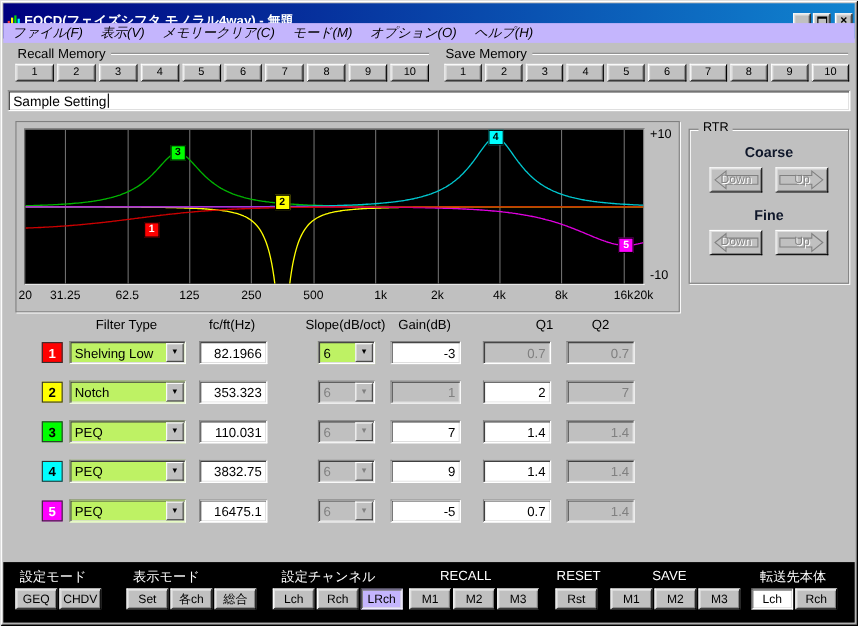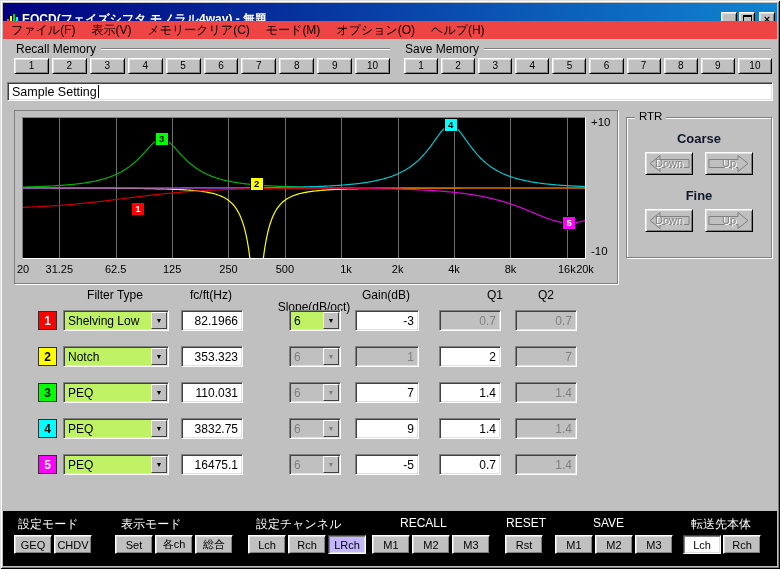--- a/index.html
+++ b/index.html
@@ -15,21 +15,21 @@
   
   #titlebar{position:absolute;left:3px;top:3px;width:774px;height:32px;
             background:linear-gradient(90deg,#00007f,#1084d0);display:flex;align-items:center;padding:0 2px;}
   #title-text{flex:1;color:#fff;font-size:12px;font-weight:bold;white-space:nowrap;overflow:hidden;margin-left:3px;}
   .winbtn{width:16px;height:14px;margin-left:2px;display:flex;align-items:center;justify-content:center;padding:0;cursor:default;}
   .min-glyph{display:block;width:8px;height:2px;background:#000;margin-top:7px;}
   .max-glyph{display:block;width:9px;height:9px;border:1px solid #000;border-top:2px solid #000;}
   .close-glyph{font-size:11px;font-weight:bold;line-height:10px;color:#000;}
   #app-icon{width:14px;height:14px;flex:none;}
   
-  #menubar{position:absolute;left:3px;top:21px;width:774px;height:18px;background:#ef4444;display:flex;align-items:center;font-size:12px;}
+  #menubar{position:absolute;left:3px;top:21px;width:774px;height:18px;background:#c4b5fd;display:flex;align-items:center;font-size:12px;font-style:italic;}
   .menu-item{padding:1px 8px;color:#000;}
   
   .mem-header{position:absolute;top:42px;height:14px;display:flex;align-items:center;gap:5px;font-size:12px;color:#000;}
   #recall-header{left:16px;width:374px;}
   #save-header{left:405px;width:366px;}
   .mem-line{flex:1;height:2px;border-top:1px solid #808080;border-bottom:1px solid #fff;}
   .mem-slots{position:absolute;top:58px;height:16px;display:flex;gap:3px;}
   #recall-slots{left:14px;width:376px;}
   #save-slots{left:404px;width:368px;}
   .mem-btn{flex:1;height:16px;font-size:10px;line-height:12px;padding:0;color:#000;}
@@ -54,21 +54,21 @@
   #rtr-box{position:absolute;left:626px;top:117px;width:146px;height:141px;border:1px solid #808080;box-shadow:1px 1px 0 #fff,inset 1px 1px 0 #fff;}
   #rtr-title{position:absolute;top:-8px;left:8px;background:#c0c0c0;padding:0 4px;font-size:11.5px;color:#000;}
   .rtr-sec-label{text-align:center;font-size:13px;font-weight:bold;color:#0f172a;margin-top:13px;}
   .rtr-btn-row{display:flex;justify-content:center;gap:12px;margin-top:6px;}
   .rtr-btn{position:relative;width:48px;height:23px;padding:0;}
   .rtr-btn svg{position:absolute;left:1px;top:0;}
   .rtr-btn .rtr-txt{position:absolute;left:0;top:4px;width:100%;text-align:center;font-size:11px;color:#848484;text-shadow:1px 1px 0 #fff;}
   
   .tbl-headers{position:absolute;top:288px;left:0;width:640px;height:14px;font-size:12px;color:#000;}
   .th{position:absolute;text-align:center;}
-  .th1{left:55px;width:120px;}.th2{left:151px;width:120px;}.th3{left:254px;width:120px;margin-top:12px;}
+  .th1{left:55px;width:120px;}.th2{left:151px;width:120px;}.th3{left:254px;width:120px;}
   .th4{left:326px;width:120px;}.th5{left:443px;width:60px;text-align:right;}.th6{left:516px;width:60px;}
   #filter-rows{position:absolute;top:309px;left:0;width:660px;}
   .filter-row{display:flex;align-items:center;height:23px;margin-bottom:13px;padding-left:38px;}
   .badge{flex:none;width:19px;height:19px;border:1px solid #303030;display:flex;align-items:center;justify-content:center;
          font-size:12px;font-weight:bold;}
   .combo{position:relative;height:21px;background:#bef264;border:1px solid;border-color:#808080 #fff #fff #808080;
          box-shadow:inset 1px 1px 0 #404040, inset -1px -1px 0 #dfdfdf;}
   .combo .combo-text{position:absolute;left:4px;top:3px;font-size:12px;color:#000;white-space:nowrap;}
   .combo .combo-btn{position:absolute;right:1px;top:1px;bottom:1px;width:16px;display:flex;align-items:center;justify-content:center;
          font-size:7px;color:#000;background:#c0c0c0;border:1px solid;border-color:#fff #404040 #404040 #fff;}

